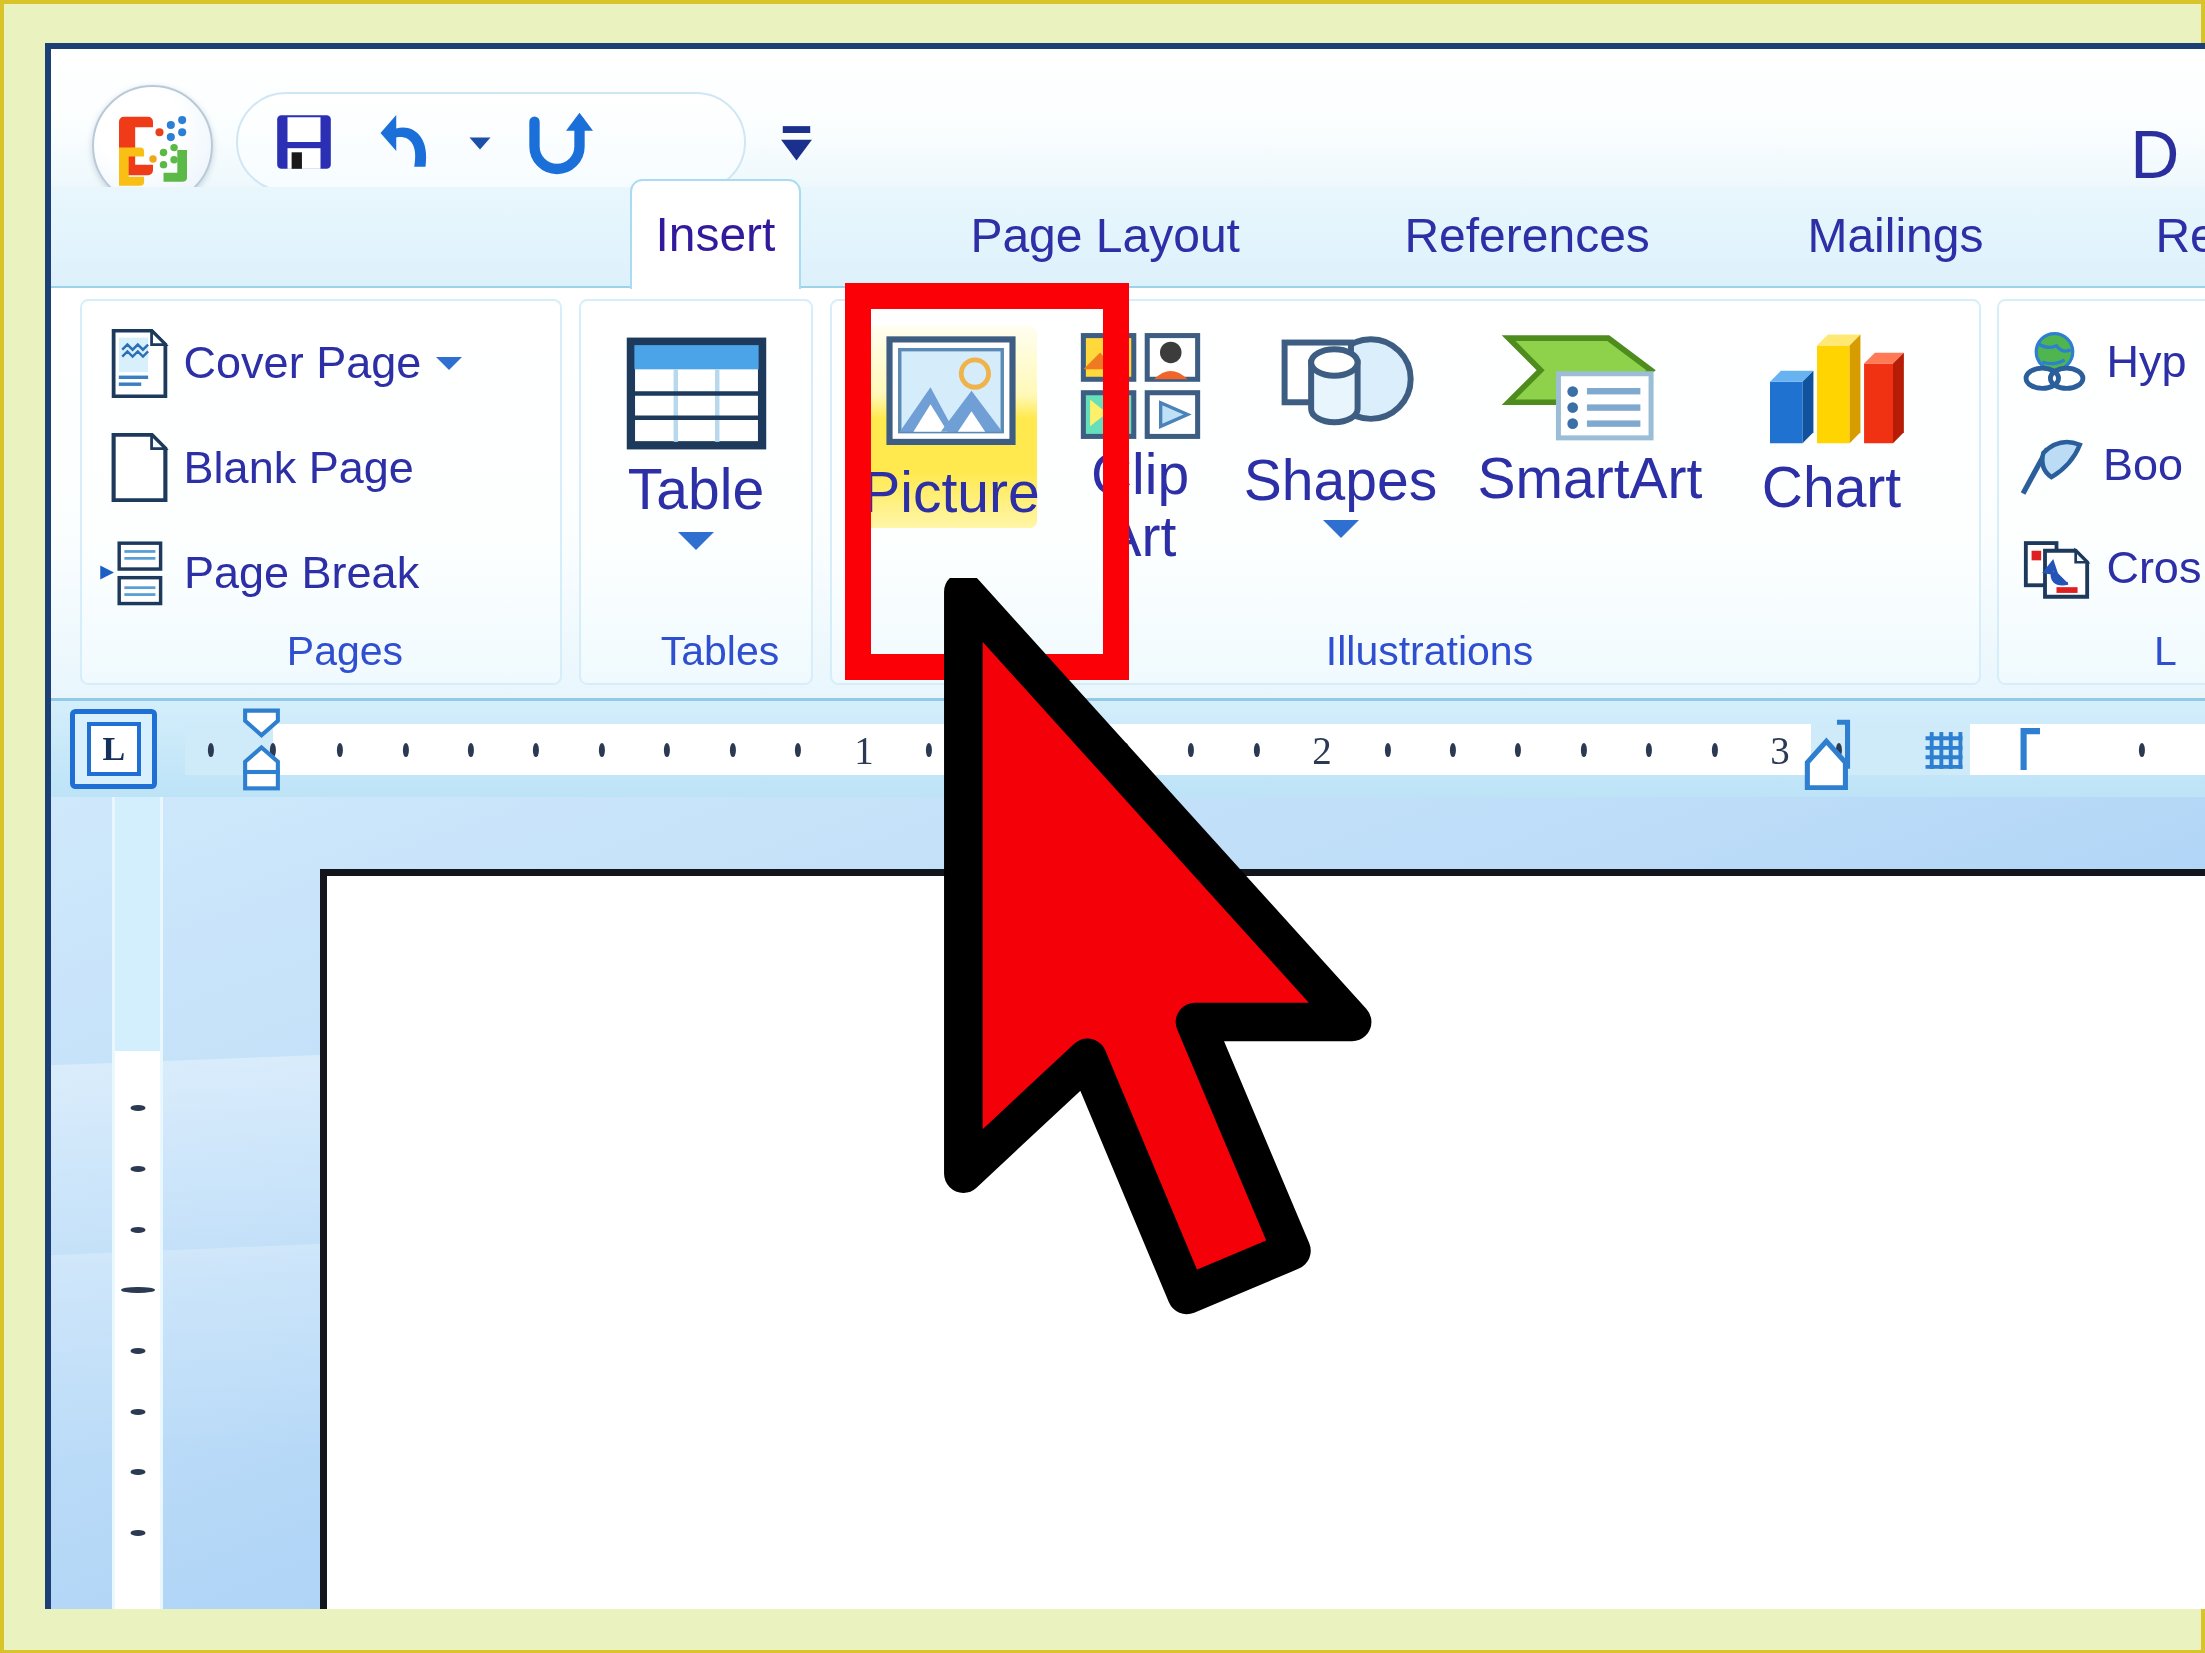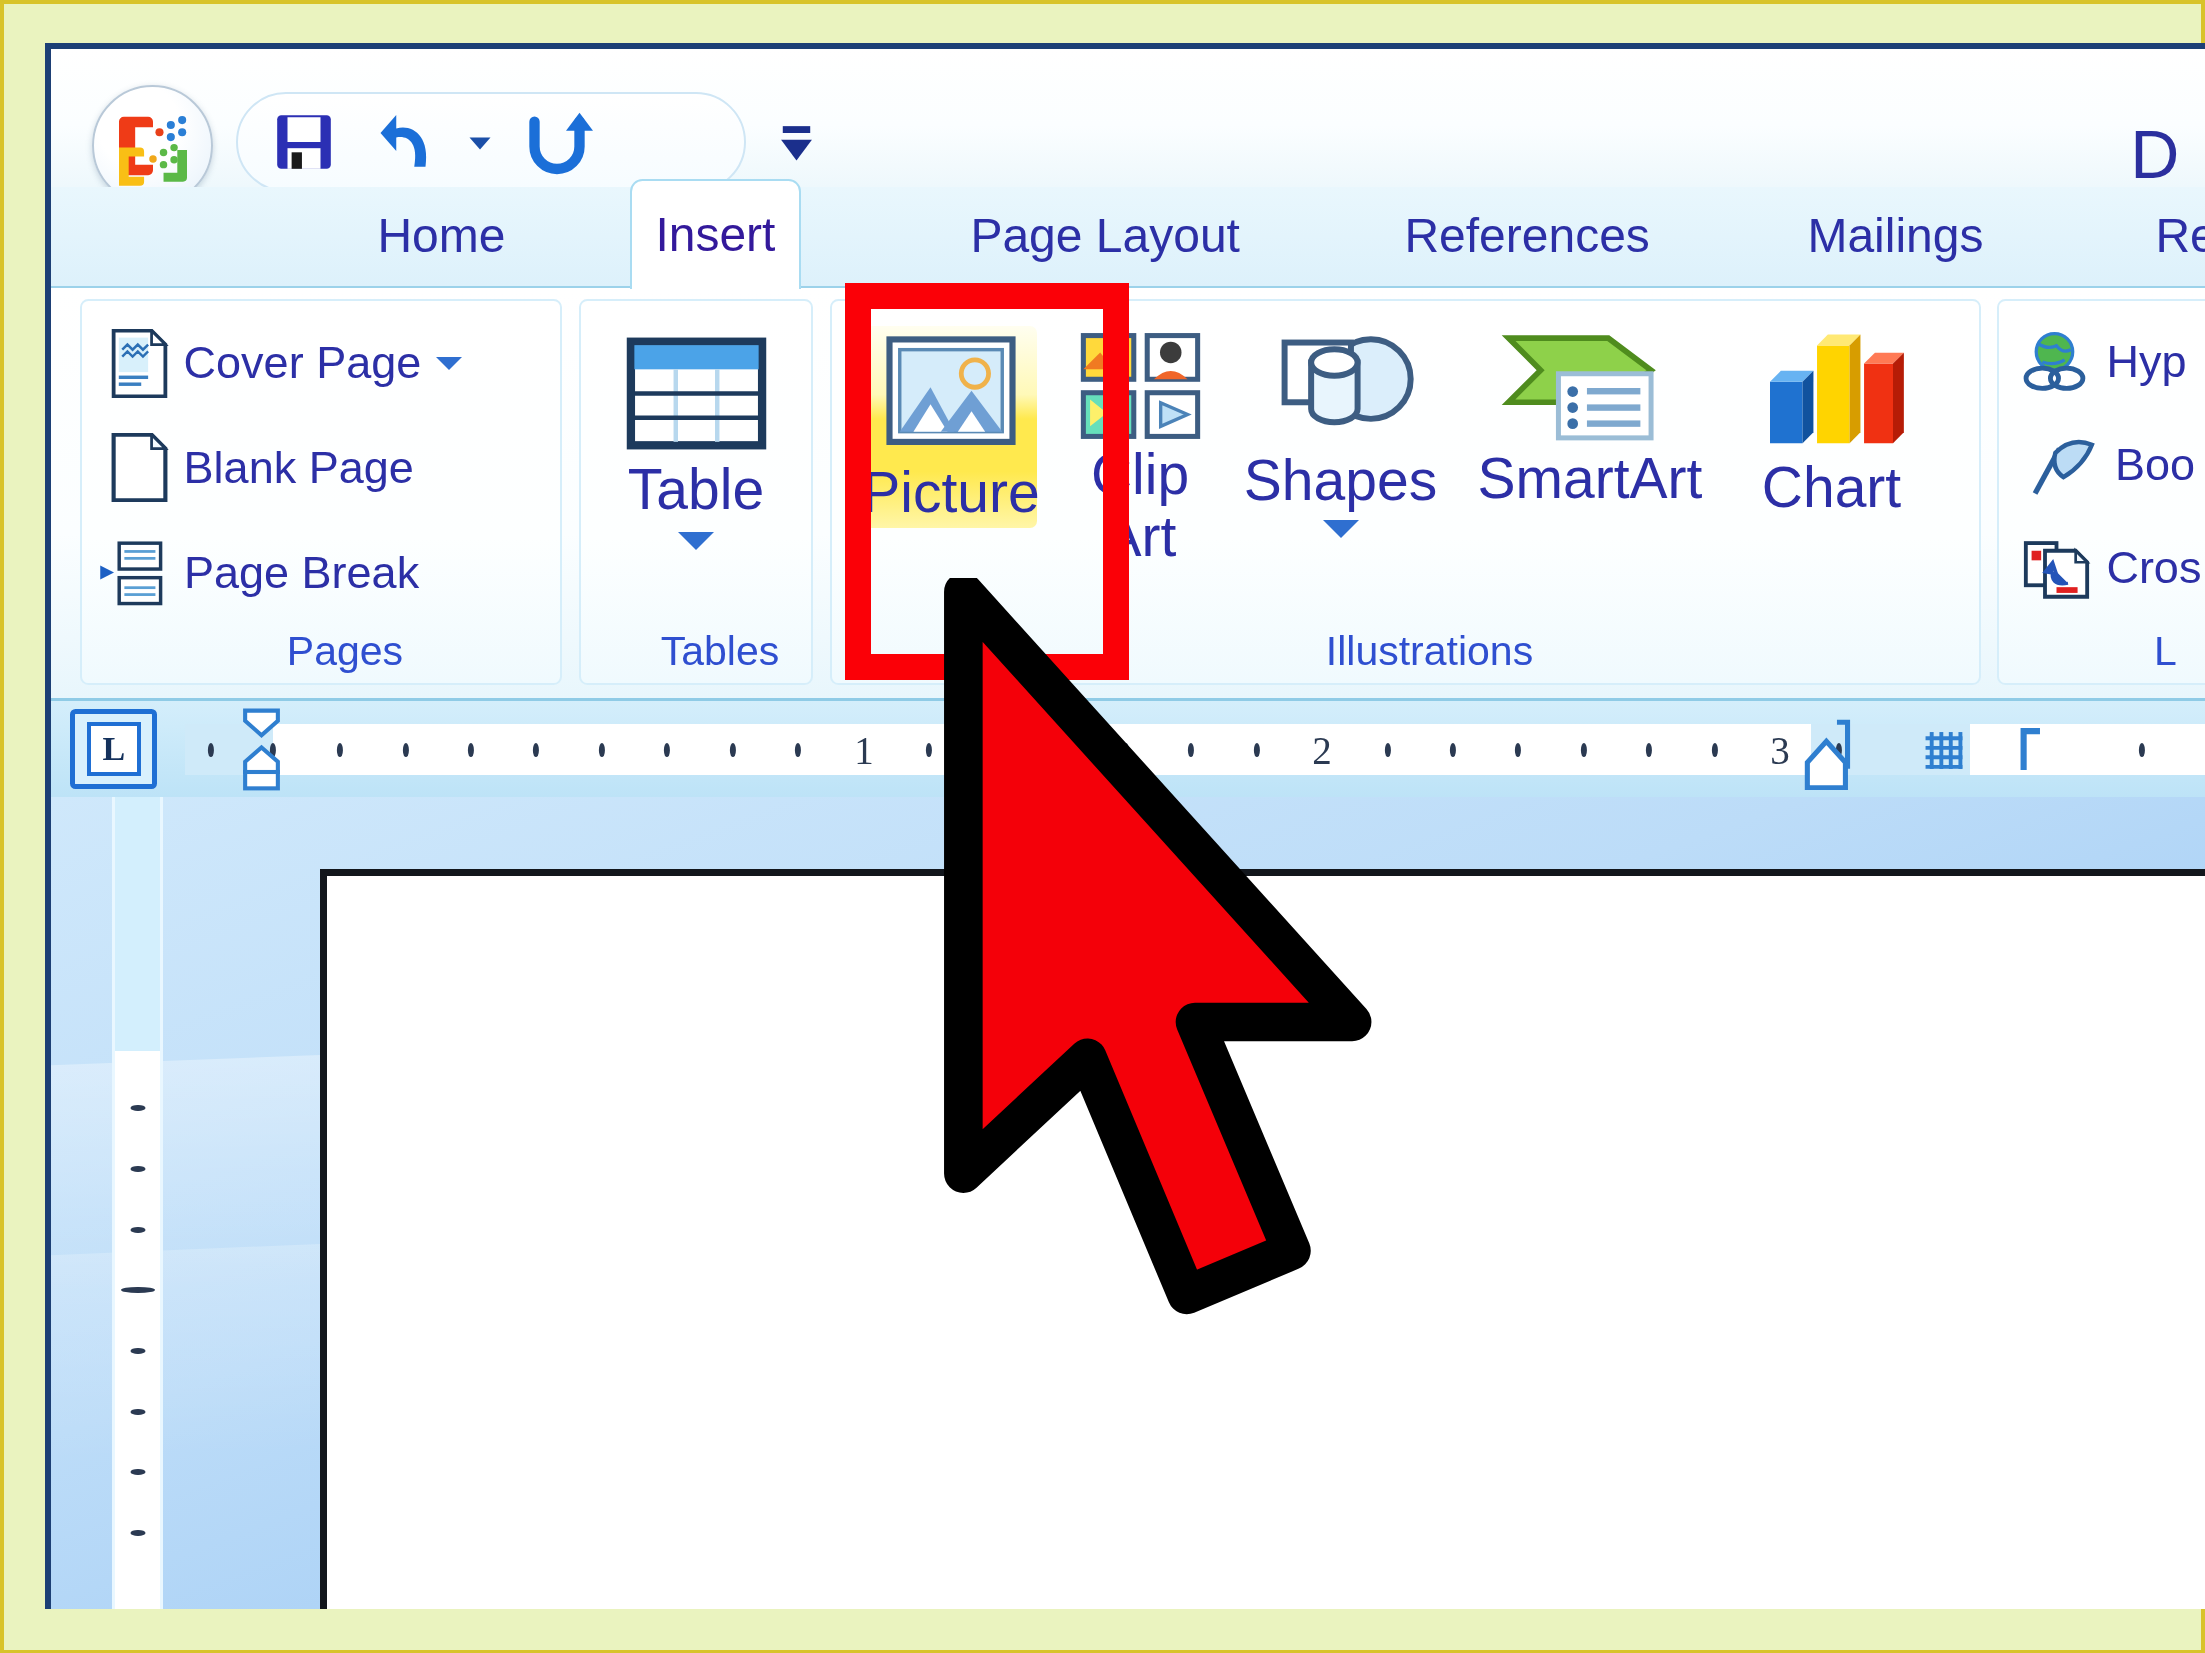--- a/index.html
+++ b/index.html
@@ -230,21 +230,20 @@
 
     <svg id="qat-customize" viewBox="0 0 24 28">
       <rect x="4" y="3" width="16" height="4" fill="#1b2f8c"></rect>
       <path d="M3 11 L21 11 L12 23 Z" fill="#1b2f8c"></path>
     </svg>
 
     <div id="doc-title">D</div>
   </div>
 
   <div id="tabstrip">
-    <div class="tab" style="left:303px;">Home</div>
     <div class="tab active" style="left:579px;">Insert</div>
     <div class="tab" style="left:896px;">Page Layout</div>
     <div class="tab" style="left:1330px;">References</div>
     <div class="tab" style="left:1733px;">Mailings</div>
     <div class="tab" style="left:2081px;">Re</div>
   </div>
 
   <div id="ribbon">
 
     <div class="group" style="left:29px; width:482px;">
@@ -383,21 +382,21 @@
         <svg class="ico" width="69" height="66" viewBox="0 0 34 32">
           <circle cx="16" cy="11" r="9" fill="#4fb64f"></circle>
           <path d="M8 7 q5 3 9 1 q3 4 7 2 M10 16 q6 2 11 -1" stroke="#2f7fd0" stroke-width="1.6" fill="none"></path>
           <circle cx="16" cy="11" r="9" fill="none" stroke="#2f7fd0" stroke-width="1.6"></circle>
           <ellipse cx="10" cy="24" rx="8" ry="5" fill="none" stroke="#2b5f9c" stroke-width="2.4"></ellipse>
           <ellipse cx="22" cy="24" rx="8" ry="5" fill="none" stroke="#2b5f9c" stroke-width="2.4"></ellipse>
         </svg>
         <span>Hyp</span>
       </div>
 
-      <div class="small-item" style="left:32px; top:131px;">
+      <div class="small-item" style="left:20px; top:131px;">
         <svg class="ico" width="69" height="66" viewBox="0 0 34 32">
           <path d="M2 30 L14 8" stroke="#2b5f9c" stroke-width="2.6"></path>
           <path d="M12 10 q8 -8 18 -4 q-4 10 -14 16 q-6 -4 -4 -12 z" fill="#bcdcf5" stroke="#2b5f9c" stroke-width="2.2"></path>
         </svg>
         <span>Boo</span>
       </div>
 
       <div class="small-item" style="left:23.4px; top:234px;">
         <svg class="ico" width="69" height="66" viewBox="0 0 36 32">
           <rect x="2" y="3" width="16" height="22" fill="#ffffff" stroke="#1d3a5c" stroke-width="2"></rect>

